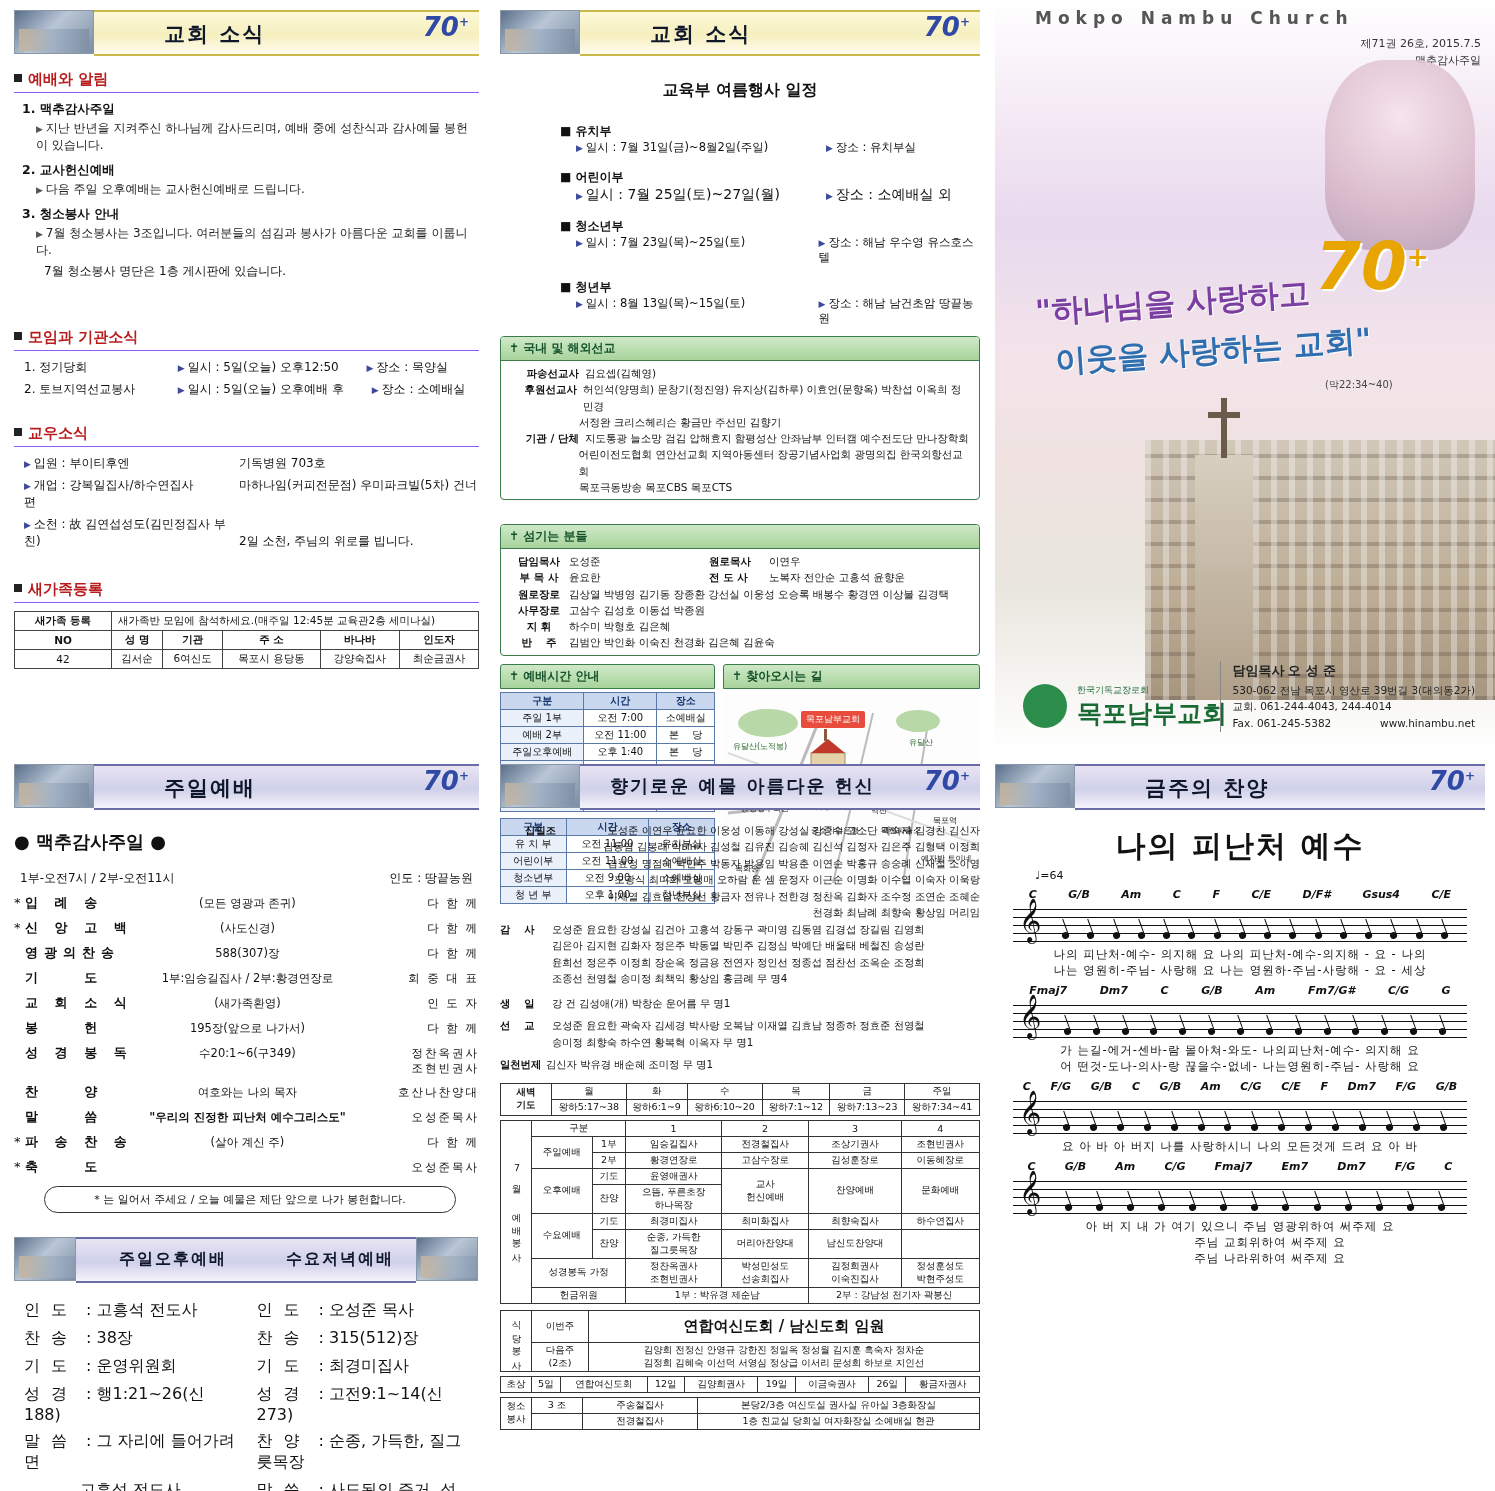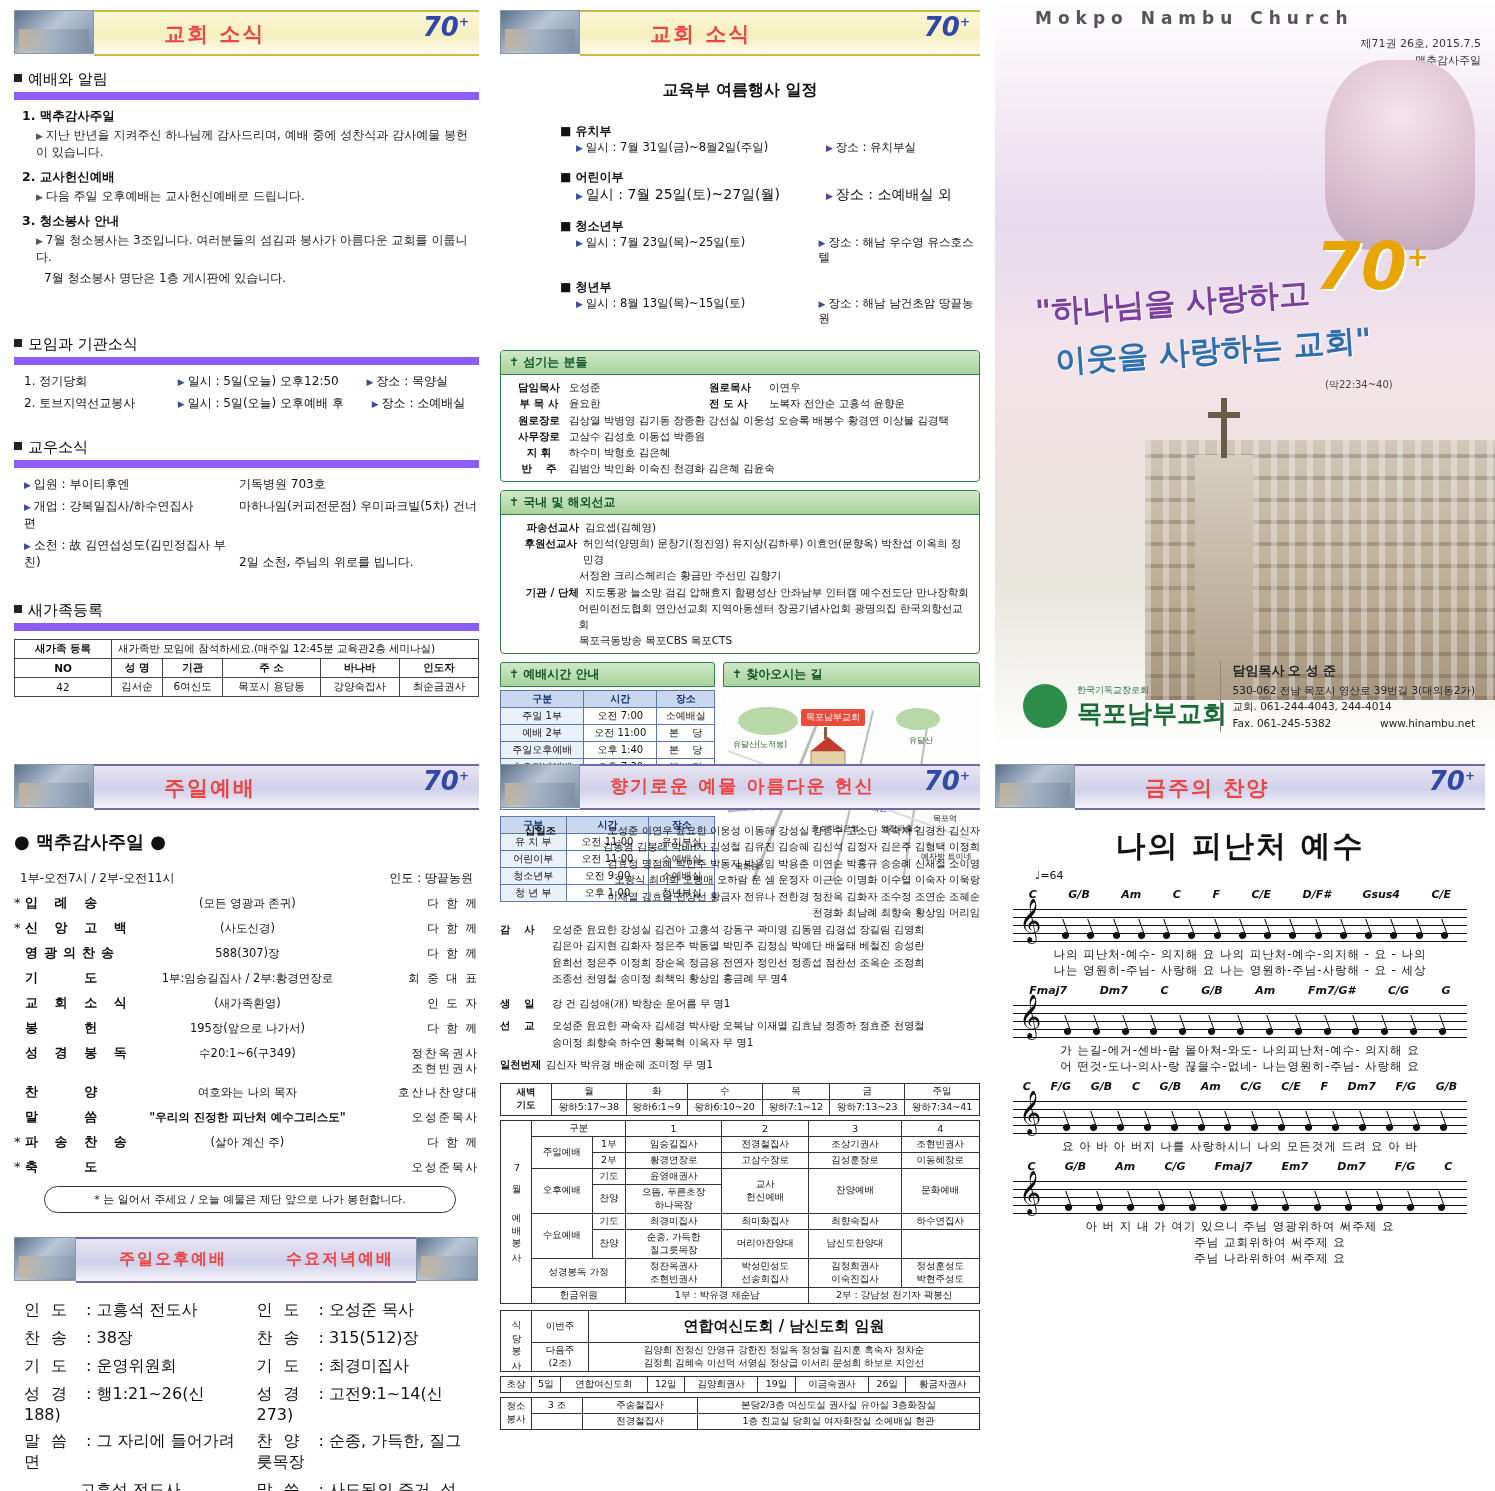--- a/index.html
+++ b/index.html
@@ -5,25 +5,25 @@
   html,body{margin:0;padding:0;background:#fff;}
   body{width:1495px;height:1491px;position:relative;font-family:"DejaVu Sans","Liberation Sans",sans-serif;color:#111;}
   .page{position:absolute;left:0;top:0;width:1495px;height:1491px;}
   .panel{position:absolute;box-sizing:border-box;}
   
   .hdr{position:relative;height:46px;}
   .hdr .photo{position:absolute;left:0;top:2px;width:78px;height:42px;background:linear-gradient(135deg,#5a6f8a,#b9c6d6 45%,#7d8ea3);border:1px solid #8a97a8;overflow:hidden;}
   .hdr .photo:after{content:"";position:absolute;left:4px;top:18px;width:70px;height:22px;background:linear-gradient(90deg,#c8b59a,#9fb0c4,#7e8fa5);opacity:.85;}
   .hdr .bar{position:absolute;left:80px;right:0;top:2px;height:42px;background:linear-gradient(180deg,#e9e4f3,#cfd0ea 55%,#f6f3fb);border-top:2px solid #6b6ba8;border-bottom:2px solid #6b6ba8;}
   .hdr .bar.yellow{background:linear-gradient(180deg,#fdf8d8,#f6efbf 55%,#fffced);border-top:2px solid #c9b84a;border-bottom:2px solid #c9b84a;}
-  .hdr .title{position:absolute;left:150px;top:12px;font-size:21px;font-weight:bold;color:#ef4444;letter-spacing:2px;}
+  .hdr .title{position:absolute;left:150px;top:12px;font-size:21px;font-weight:bold;color:#0f172a;letter-spacing:2px;}
   .hdr .logo70{position:absolute;right:10px;top:4px;font-size:26px;font-weight:bold;color:#2f49a5;font-style:italic;}
   .hdr .logo70 sup{font-size:12px;}
 
-  .sect-title{font-size:15px;font-weight:normal;color:#000000;border-bottom:8px solid #8b5cf6;padding-bottom:3px;margin:0 0 8px 0;}
+  .sect-title{font-size:15px;font-weight:bold;color:#b91c1c;border-bottom:1px solid #8b5cf6;padding-bottom:3px;margin:0 0 8px 0;}
   .sect-title span.sq{display:inline-block;width:8px;height:8px;background:#222;margin-right:6px;vertical-align:2px;}
   .item{font-size:12.5px;margin:4px 0 2px 8px;font-weight:bold;}
   .sub{font-size:12px;margin:2px 0 8px 22px;color:#222;}
   .sub:before{content:"▶ ";color:#555;font-size:9px;}
   .rowline{font-size:12px;margin:5px 0 5px 10px;}
   .rowline .b{display:inline-block;min-width:150px;}
   .tri:before{content:"▶ ";color:#3b4a9b;font-size:9px;}
 
   table{border-collapse:collapse;}
   .gtbl{width:100%;font-size:10.5px;}
@@ -208,20 +208,50 @@
       </div>
       <div style="margin-bottom:10px;">
         <div style="font-size:12px;font-weight:bold;">■ <span>청년부</span></div>
         <div style="font-size:11.5px;margin-left:16px;display:flex;">
           <span style="width:250px;" class="tri">일시 : 8월 13일(목)~15일(토)</span>
           <span class="tri">장소 : 해남 남건초암 땅끝농원</span>
         </div>
       </div>
     </div>
 
+    <div class="gbox">
+      <div class="gtitle">✝ <span>국내 및 해외선교</span></div>
+      <div class="gbody">
+        <div style="display:flex;">
+            <span style="width:70px;font-weight:bold;text-align:right;padding-right:6px;">파송선교사</span>
+            <span>김요셉(김혜영)</span>
+          </div>
+        <div style="display:flex;">
+            <span style="width:70px;font-weight:bold;text-align:right;padding-right:6px;">후원선교사</span>
+            <span>허인석(양명희) 문창기(정진영) 유지상(김하루) 이효언(문향옥) 박찬섭 이옥희 정민경</span>
+          </div>
+        <div style="display:flex;">
+            <span style="width:70px;"></span>
+            <span>서정완 크리스헤리슨 황금만 주선민 김향기</span>
+          </div>
+        <div style="display:flex;">
+            <span style="width:70px;font-weight:bold;text-align:right;padding-right:6px;">기관 / 단체</span>
+            <span>지도통광 늘소망 검김 압해효지 함평성산 안좌남부 인터캠 예수전도단 만나장학회</span>
+          </div>
+        <div style="display:flex;">
+            <span style="width:70px;"></span>
+            <span>어린이전도협회 연안선교회 지역아동센터 장공기념사업회 광명의집 한국외항선교회</span>
+          </div>
+        <div style="display:flex;">
+            <span style="width:70px;"></span>
+            <span>목포극동방송 목포CBS 목포CTS</span>
+          </div>
+      </div>
+    </div>
+
     <div class="gbox" style="margin-top:24px;">
       <div class="gtitle">✝ <span>섬기는 분들</span></div>
       <div class="gbody">
         <div style="display:flex;">
             <span style="width:60px;font-weight:bold;text-align:center;">담임목사</span>
             <span style="width:140px;">오성준</span>
             <span style="width:60px;font-weight:bold;">원로목사</span>
             <span>이연우</span>
           </div>
         <div style="display:flex;">
@@ -238,50 +268,20 @@
             <span style="width:60px;font-weight:bold;text-align:center;">사무장로</span>
             <span>고삼수 김성호 이동섭 박종원</span>
           </div>
         <div style="display:flex;">
             <span style="width:60px;font-weight:bold;text-align:center;">지    휘</span>
             <span>하수미 박형호 김은혜</span>
           </div>
         <div style="display:flex;">
             <span style="width:60px;font-weight:bold;text-align:center;">반 　주</span>
             <span>김범안 박인화 이숙진 천경화 김은혜 김윤숙</span>
-          </div>
-      </div>
-    </div>
-
-    <div class="gbox">
-      <div class="gtitle">✝ <span>국내 및 해외선교</span></div>
-      <div class="gbody">
-        <div style="display:flex;">
-            <span style="width:70px;font-weight:bold;text-align:right;padding-right:6px;">파송선교사</span>
-            <span>김요셉(김혜영)</span>
-          </div>
-        <div style="display:flex;">
-            <span style="width:70px;font-weight:bold;text-align:right;padding-right:6px;">후원선교사</span>
-            <span>허인석(양명희) 문창기(정진영) 유지상(김하루) 이효언(문향옥) 박찬섭 이옥희 정민경</span>
-          </div>
-        <div style="display:flex;">
-            <span style="width:70px;"></span>
-            <span>서정완 크리스헤리슨 황금만 주선민 김향기</span>
-          </div>
-        <div style="display:flex;">
-            <span style="width:70px;font-weight:bold;text-align:right;padding-right:6px;">기관 / 단체</span>
-            <span>지도통광 늘소망 검김 압해효지 함평성산 안좌남부 인터캠 예수전도단 만나장학회</span>
-          </div>
-        <div style="display:flex;">
-            <span style="width:70px;"></span>
-            <span>어린이전도협회 연안선교회 지역아동센터 장공기념사업회 광명의집 한국외항선교회</span>
-          </div>
-        <div style="display:flex;">
-            <span style="width:70px;"></span>
-            <span>목포극동방송 목포CBS 목포CTS</span>
           </div>
       </div>
     </div>
 
     <div style="display:flex;margin-top:8px;gap:8px;">
       <div style="width:215px;">
         <div class="gbox" style="border:0;margin:0;">
           <div class="gtitle" style="border:1px solid #3a7d4a;">✝ <span>예배시간 안내</span></div>
         </div>
         <table class="wtbl" style="margin-top:3px;">

